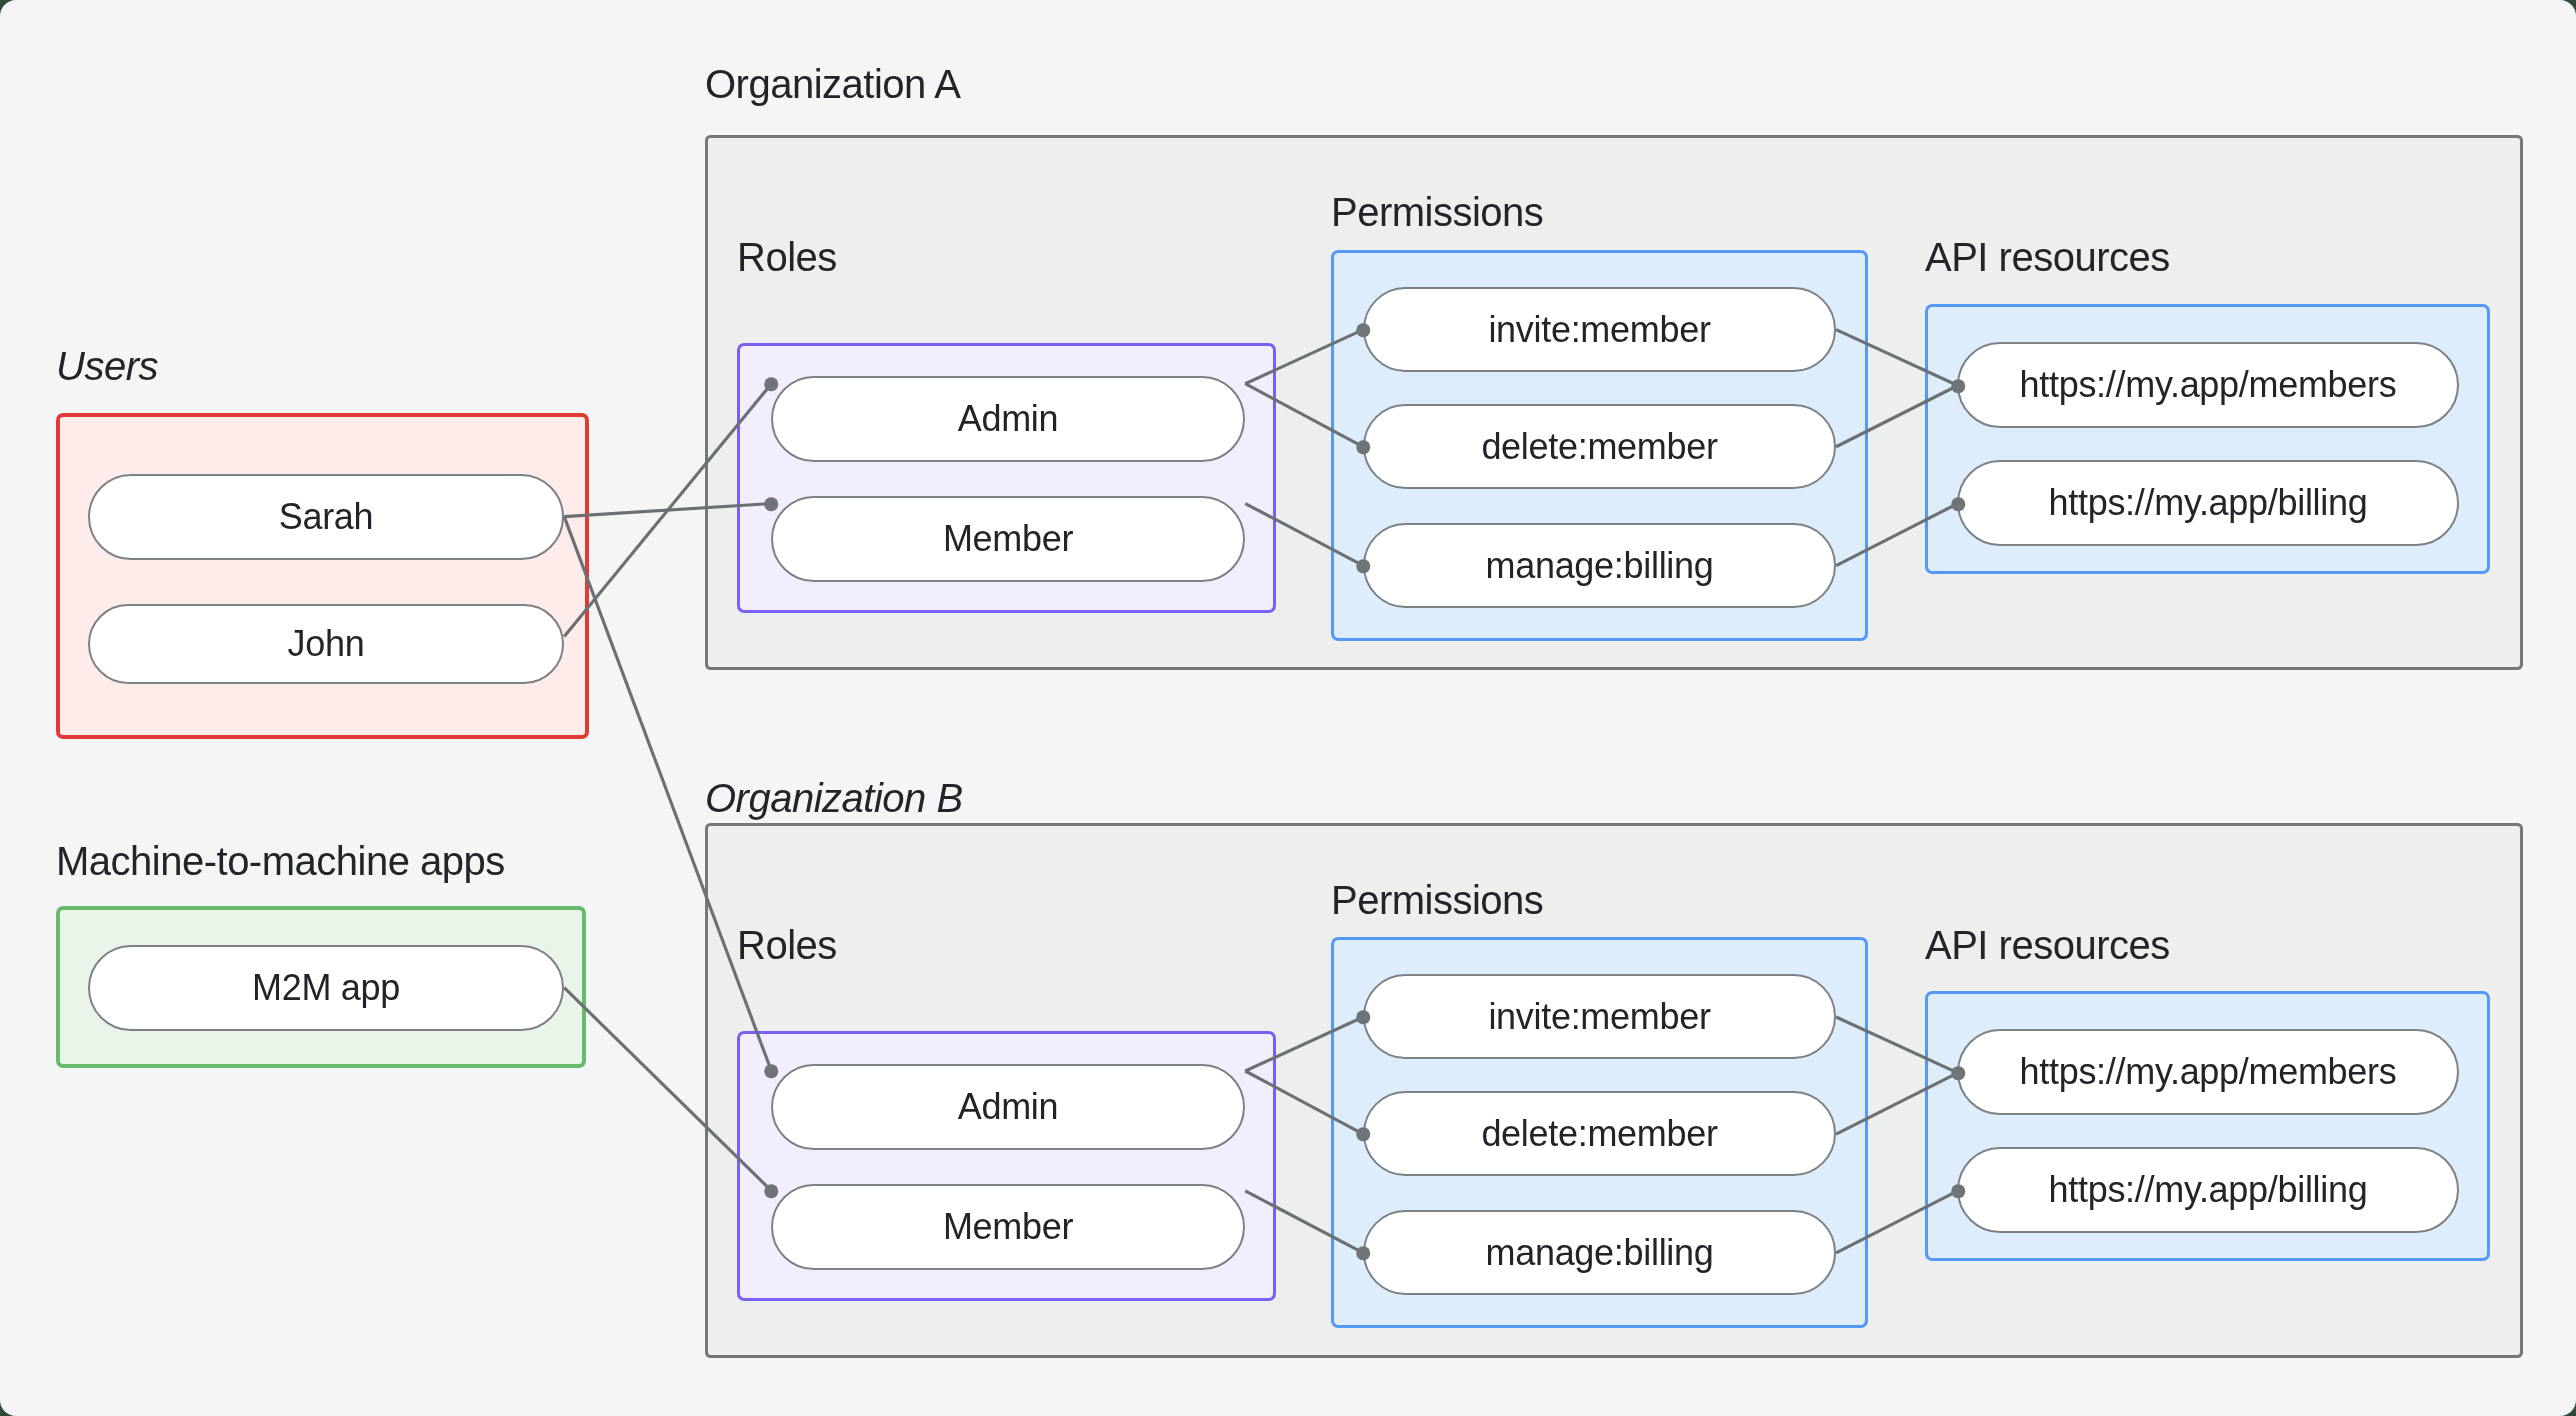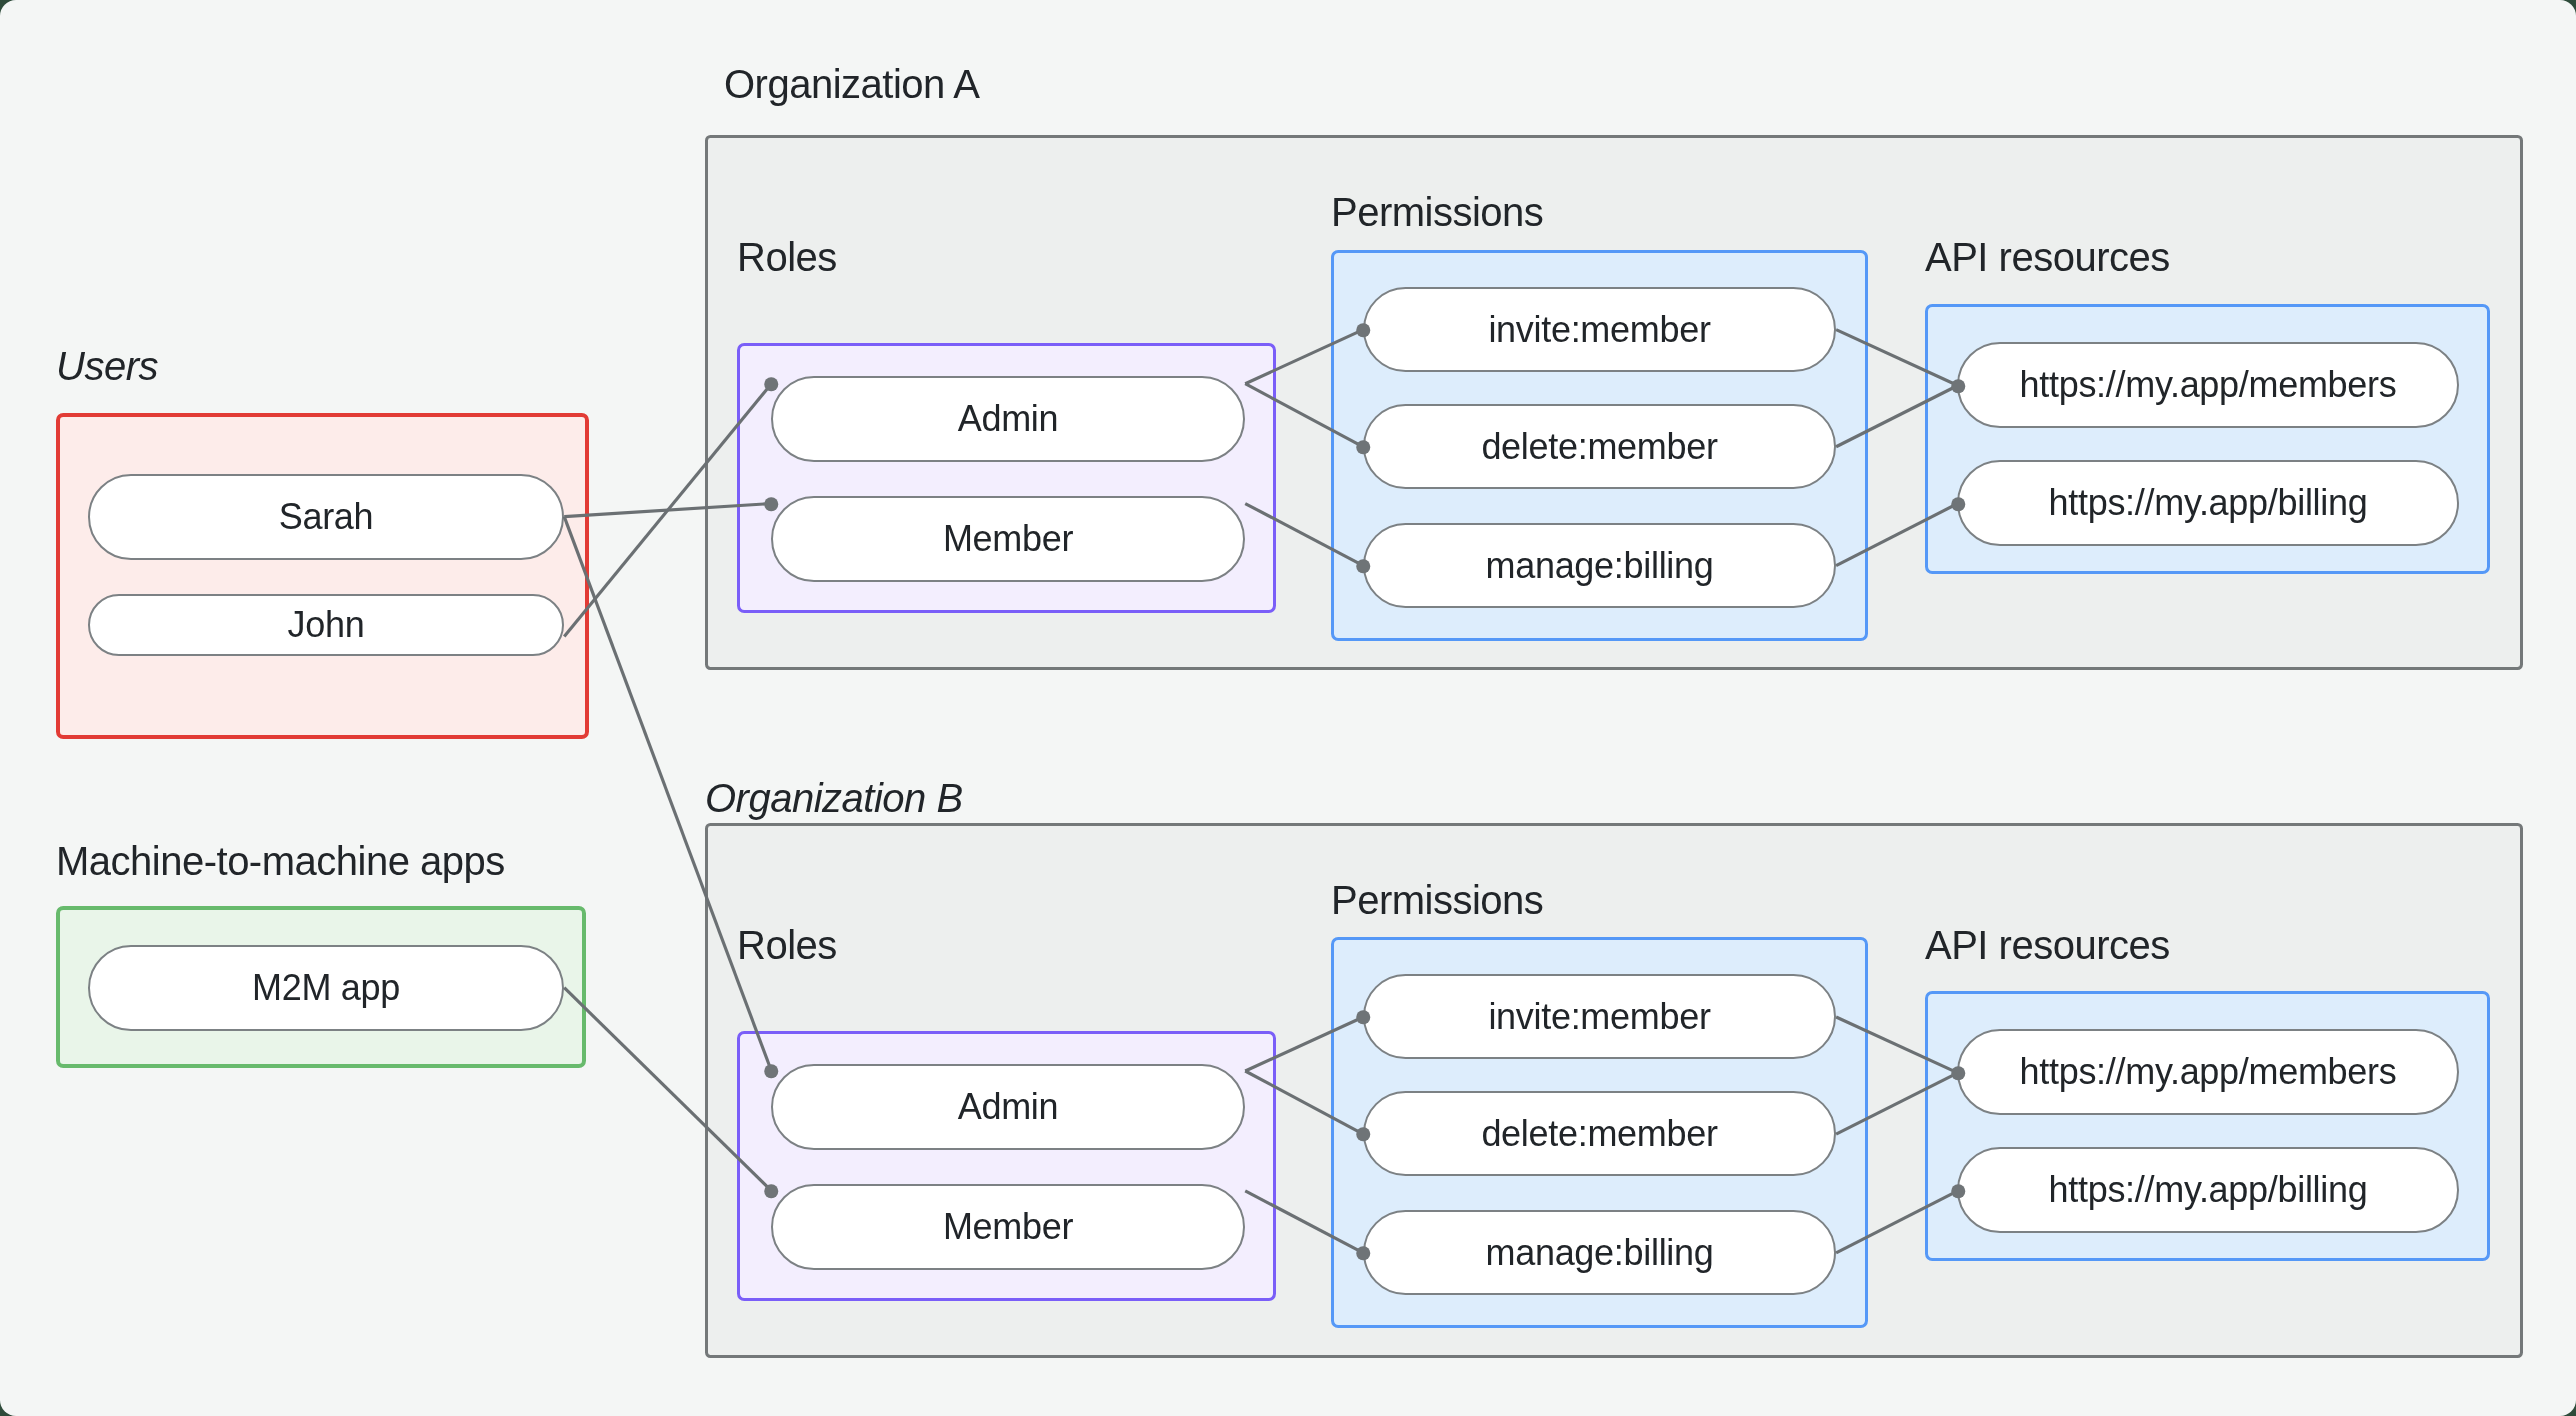--- a/index.html
+++ b/index.html
@@ -53,33 +53,33 @@
 </head>
 <body>
 
 <div id="stage">
 
   <div class="group-label" style="left:56px;top:341px;font-style:italic;">Users</div>
   <div class="group-box box-red" style="left:56px;top:413px;width:533px;height:326px;">
     <div class="pill" style="left:28px;top:57px;width:476px;height:86px;">
       <span>Sarah</span>
     </div>
-    <div class="pill" style="left:28px;top:177px;width:476px;height:62px;">
+    <div class="pill" style="left:28px;top:187px;width:476px;height:80px;">
       <span>John</span>
     </div>
   </div>
 
   <div class="group-label" style="left:56px;top:836px;">Machine-to-machine apps</div>
   <div class="group-box box-green" style="left:56px;top:906px;width:530px;height:162px;">
     <div class="pill" style="left:28px;top:35px;width:476px;height:86px;">
       <span>M2M app</span>
     </div>
   </div>
 
-  <div class="group-label" style="left:724px;top:59px;">Organization A</div>
+  <div class="group-label" style="left:705px;top:59px;">Organization A</div>
   <div class="org-box" style="left:705px;top:135px;width:1818px;height:535px;"></div>
 
   <div class="group-label" style="left:737px;top:232px;">Roles</div>
   <div class="group-box box-purple" style="left:737px;top:307px;width:539px;height:270px;">
     <div class="pill" style="left:31px;top:30px;width:474px;height:86px;">
       <span>Admin</span>
     </div>
     <div class="pill" style="left:31px;top:150px;width:474px;height:86px;">
       <span>Member</span>
     </div>

